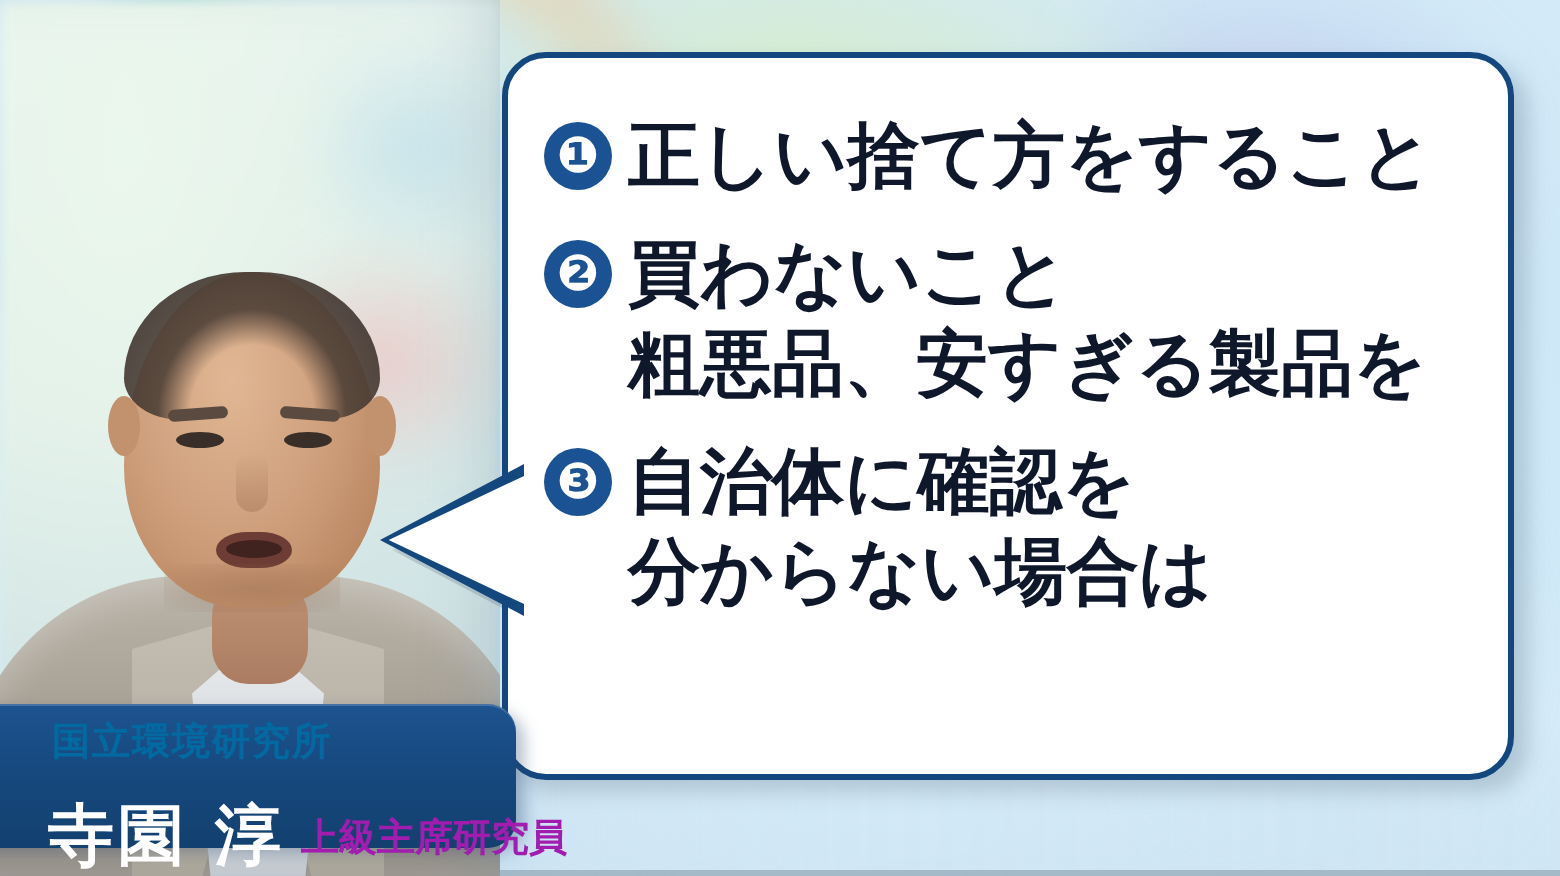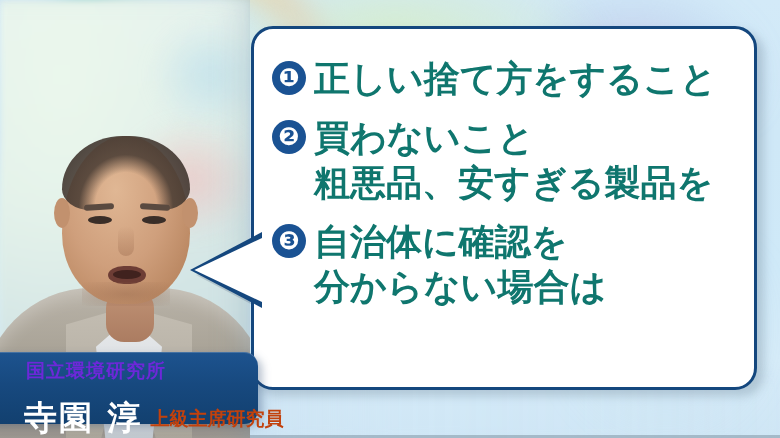--- a/index.html
+++ b/index.html
@@ -268,21 +268,21 @@
     line-height: 34px;
     text-align: center;
     margin-top: 5px;
     margin-right: 8px;
     font-family: "DejaVu Sans", sans-serif;
   }
   .b-lines {
     flex: 1 1 auto;
   }
   .b-line {
-    color: #0f766e;
+    color: #0f172a;
     font-size: 36px;
     font-weight: bold;
     line-height: 45px;
     letter-spacing: 0px;
     white-space: nowrap;
     font-family: "DejaVu Sans", sans-serif;
   }
 
   
   .plate-shadow {
@@ -297,21 +297,21 @@
     position: absolute;
     left: -14px; top: 352px;
     width: 272px; height: 72px;
     background: linear-gradient(180deg, #1d538f 0%, #17497f 45%, #12406f 100%);
     border-radius: 0 14px 14px 0;
     box-shadow: inset 0 1px 0 rgba(255,255,255,0.18);
   }
   .plate-org {
     position: absolute;
     left: 26px; top: 358px;
-    color: #6d28d9;
+    color: #0369a1;
     font-size: 19px;
     font-weight: bold;
     letter-spacing: 1px;
     font-family: "DejaVu Sans", sans-serif;
     white-space: nowrap;
   }
   .plate-name-row {
     position: absolute;
     left: 24px; top: 396px;
     display: flex;
@@ -319,21 +319,21 @@
     white-space: nowrap;
   }
   .plate-name {
     color: #ffffff;
     font-size: 33px;
     font-weight: bold;
     letter-spacing: 2px;
     font-family: "DejaVu Sans", sans-serif;
   }
   .plate-title {
-    color: #c2410c;
+    color: #a21caf;
     font-size: 19px;
     font-weight: bold;
     letter-spacing: 0px;
     margin-left: 8px;
     font-family: "DejaVu Sans", sans-serif;
   }
 </style>
 </head>
 <body>
 

